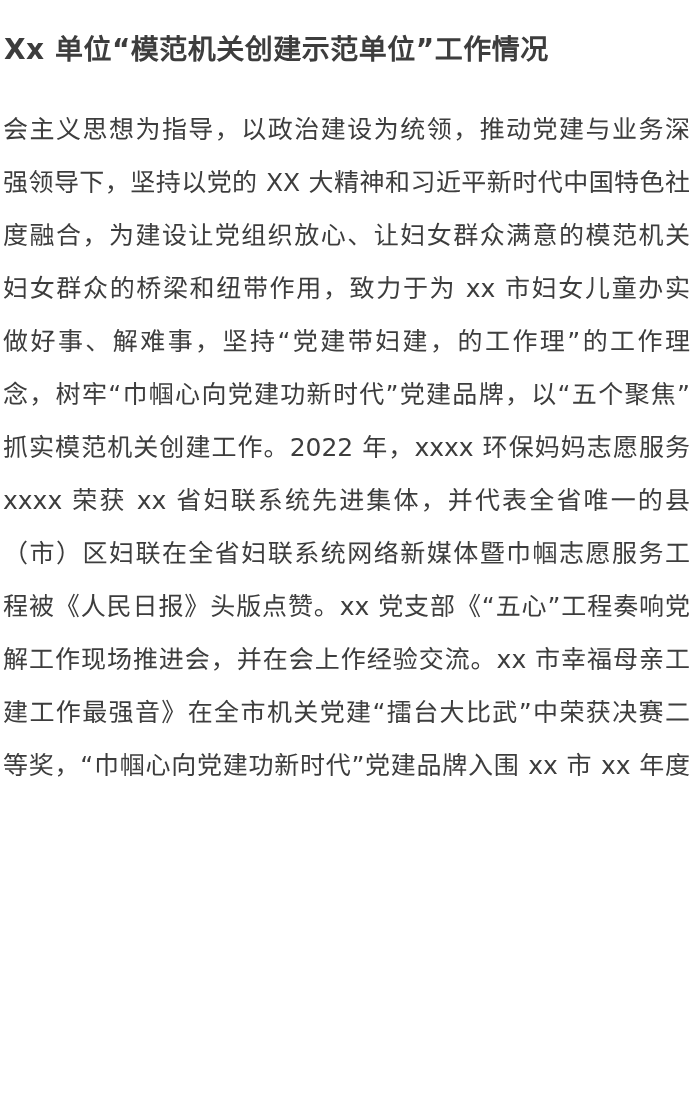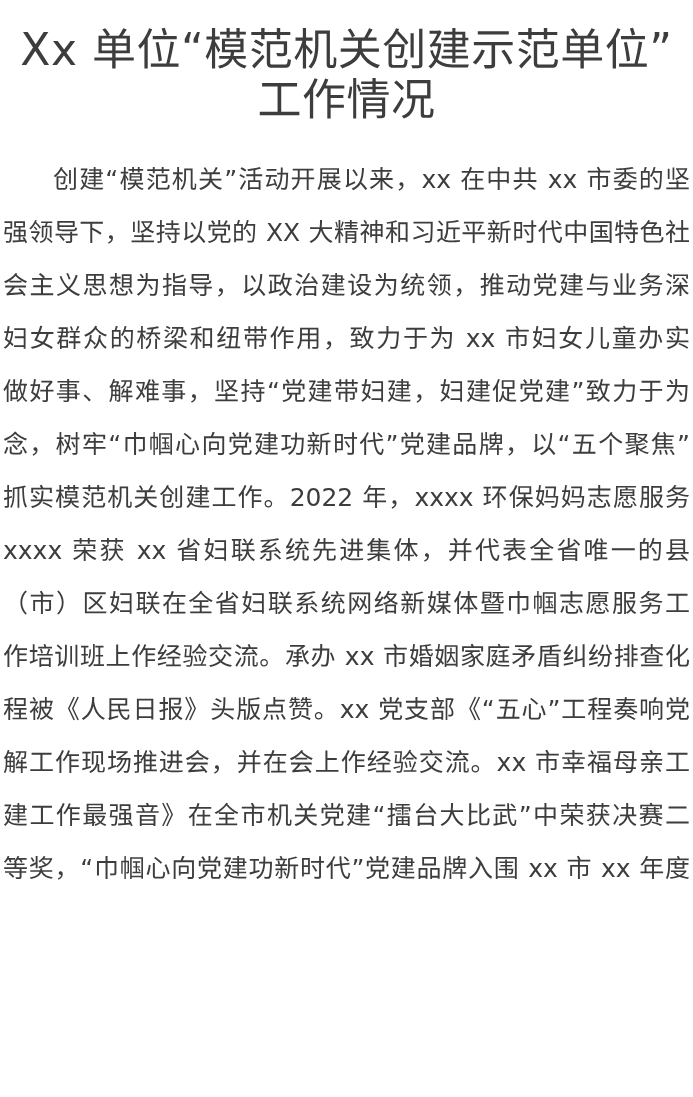--- a/index.html
+++ b/index.html
@@ -12,24 +12,24 @@
     width: 693px;
     height: 1097px;
     background: #ffffff;
     overflow: hidden;
     font-family: "DejaVu Sans", sans-serif;
     color: #3d3d3d;
     box-sizing: border-box;
   }
   .doc-title {
     margin: 25px 4px 0 4px;
-    font-size: 44px;
-    font-weight: 400;
+    font-size: 28px;
+    font-weight: 700;
     line-height: 50px;
-    text-align: center;
+    text-align: left;
     letter-spacing: 0.5px;
   }
   .title-line {
     display: block;
   }
   .doc-body {
     margin-top: 28px;
     padding: 0 3px;
     font-size: 25px;
     line-height: 53px;
@@ -47,29 +47,28 @@
 </head>
 <body>
 
 <div class="page">
 
   <h1 class="doc-title">
     <span class="title-line">Xx 单位“模范机关创建示范单位”工作情况</span>
   </h1>
 
   <div class="doc-body">
-    <div class="para-line indent">创建“模范机关”活动开展以来，xx 在中共 xx 市委的坚</div>
+    <div class="para-line">会主义思想为指导，以政治建设为统领，推动党建与业务深</div>
     <div class="para-line">强领导下，坚持以党的 XX 大精神和习近平新时代中国特色社</div>
-    <div class="para-line">会主义思想为指导，以政治建设为统领，推动党建与业务深</div>
+    <div class="para-line">度融合，为建设让党组织放心、让妇女群众满意的模范机关</div>
     <div class="para-line">妇女群众的桥梁和纽带作用，致力于为 xx 市妇女儿童办实事、</div>
-    <div class="para-line">做好事、解难事，坚持“党建带妇建，妇建促党建”致力于为</div>
+    <div class="para-line">做好事、解难事，坚持“党建带妇建，的工作理”的工作理</div>
     <div class="para-line">念，树牢“巾帼心向党建功新时代”党建品牌，以“五个聚焦”</div>
     <div class="para-line">抓实模范机关创建工作。2022 年，xxxx 环保妈妈志愿服务</div>
     <div class="para-line">xxxx 荣获 xx 省妇联系统先进集体，并代表全省唯一的县</div>
     <div class="para-line">（市）区妇联在全省妇联系统网络新媒体暨巾帼志愿服务工</div>
-    <div class="para-line">作培训班上作经验交流。承办 xx 市婚姻家庭矛盾纠纷排查化</div>
     <div class="para-line">程被《人民日报》头版点赞。xx 党支部《“五心”工程奏响党</div>
     <div class="para-line">解工作现场推进会，并在会上作经验交流。xx 市幸福母亲工</div>
     <div class="para-line">建工作最强音》在全市机关党建“擂台大比武”中荣获决赛二</div>
     <div class="para-line">等奖，“巾帼心向党建功新时代”党建品牌入围 xx 市 xx 年度</div>
   </div>
 
 </div>
 
 </body></html>

